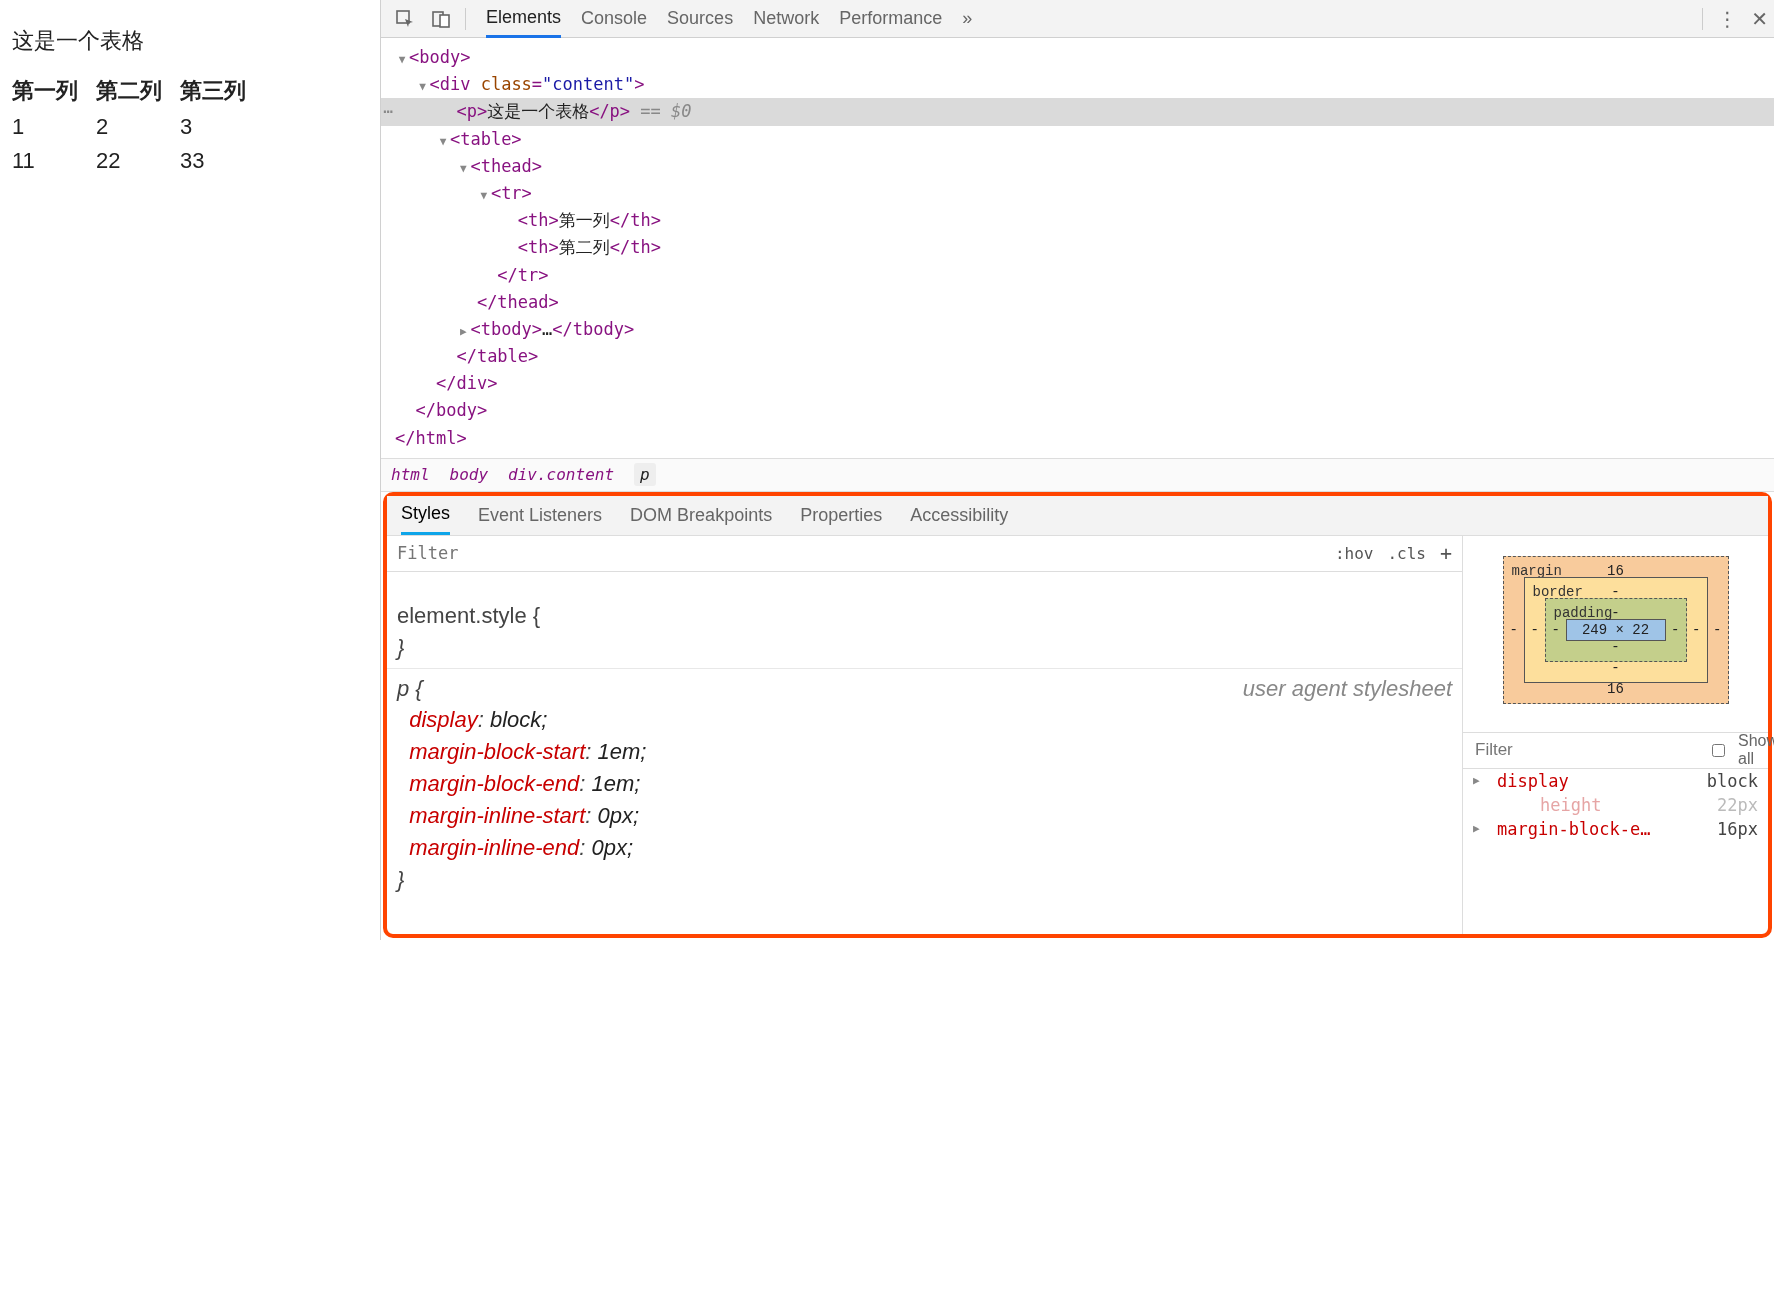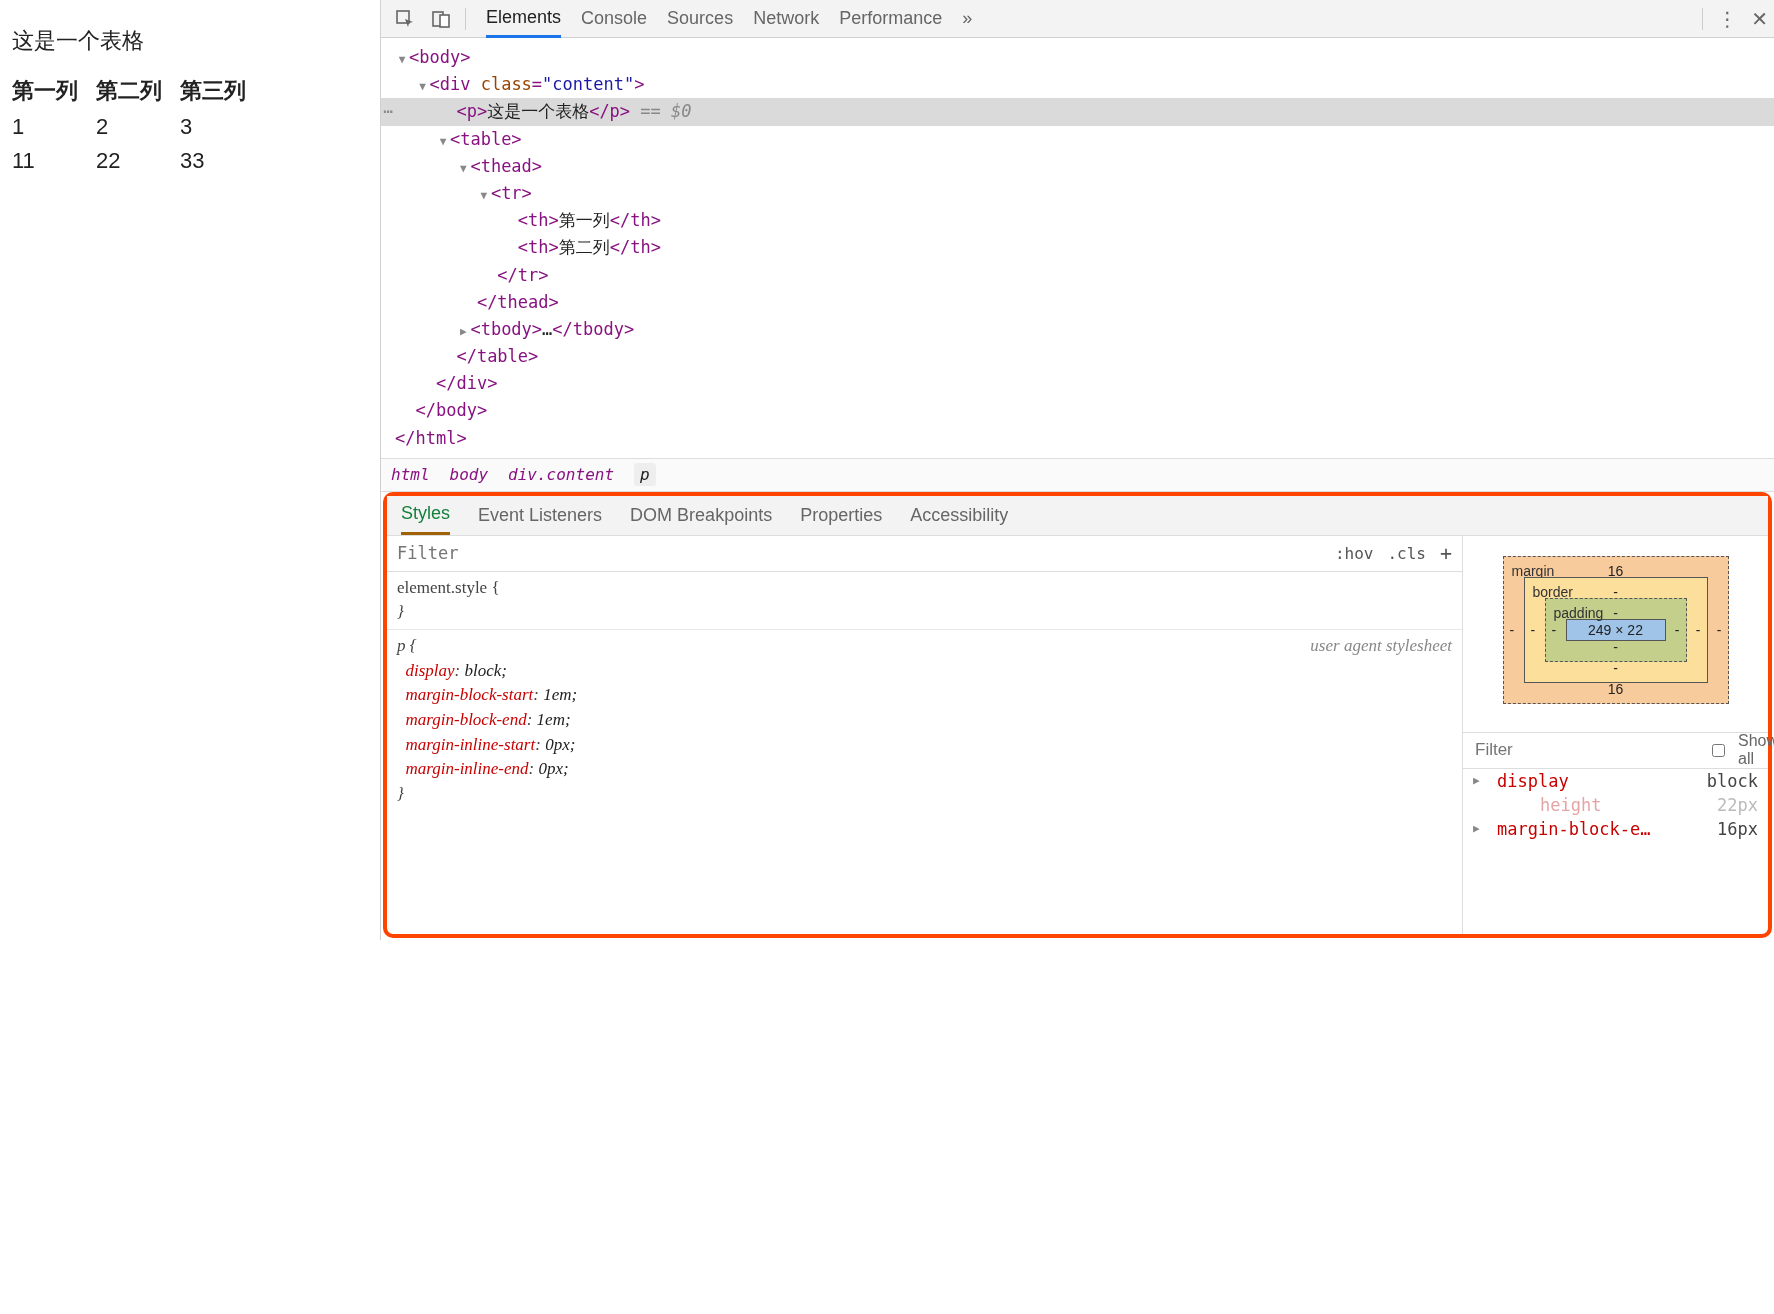--- a/index.html
+++ b/index.html
@@ -104,40 +104,40 @@
   min-height: 0;
 }
 .lower-tabs {
   display: flex; align-items: center; gap: 28px;
   padding: 0 14px; height: 40px;
   border-bottom: 1px solid #ddd;
   background: #f3f3f3;
   font-size: 18px;
 }
 .ltab { color: #666; cursor: pointer; height: 40px; display: flex; align-items: center; }
-.ltab.active { color: #15803d; border-bottom: 3px solid #a16207; }
+.ltab.active { color: #000000; border-bottom: 3px solid #0ea5e9; }
 
 .lower-body { flex:1; display:flex; min-height:0; }
 .styles-col { flex:1; display:flex; flex-direction:column; border-right: 1px solid #ddd; min-width:0; }
 .filterbar {
   display:flex; align-items:center; height:36px;
   border-bottom: 1px solid #ddd;
   font-family: Menlo, Consolas, monospace; font-size: 16px;
 }
 .filterbar input {
   flex:1; border:none; outline:none; padding:0 10px;
   font-family: inherit; font-size: 17px; height: 100%;
   color: #999;
 }
 .filterbar .fb-right { display:flex; align-items:center; gap: 14px; padding: 0 10px; color:#555; }
 .plus { font-size: 20px; line-height: 1; }
 
 .styles-content {
-  font-family: Liberation Serif, serif; font-size: 17px;
-  padding: 4px 10px; line-height: 1.45; overflow:auto; flex:1;
+  font-family: Liberation Sans, sans-serif; font-size: 22px;
+  padding: 4px 10px; line-height: 1.45; overflow:auto; flex:1;margin-top:24px;
 }
 .rule-sep { border-top: 1px solid #e8e8e8; margin: 4px -10px; }
 .sel { color: #444; }
 .origin { float: right; color: #888; font-style: italic; }
 .prop { color: #c80000; font-style: italic; }
 .val { color: #222; font-style: italic; }
 .brace { color: #444; font-style: italic; }
 
 .side-col {
   width: 305px; display:flex; flex-direction: column;
@@ -146,21 +146,21 @@
   flex: 0 0 auto;
   display:flex; align-items:center; justify-content:center;
   padding: 20px 10px 28px;
   border-bottom: 1px solid #ddd;
 }
 .bm-margin {
   border: 1.5px dashed #555;
   background: #f8cb9c;
   padding: 20px;
   position: relative;
-  font-family: Liberation Sans, sans-serif; font-size: 14px;
+  font-family: Liberation Mono, monospace; font-size: 14px;
   min-width: 226px;
 }
 .bm-label { position:absolute; top:6px; left:8px; color:#333; }
 .bm-top { position:absolute; top:6px; left:50%; transform:translateX(-50%); }
 .bm-bottom { position:absolute; bottom:6px; left:50%; transform:translateX(-50%); }
 .bm-left { position:absolute; left:6px; top:50%; transform:translateY(-50%); }
 .bm-right { position:absolute; right:6px; top:50%; transform:translateY(-50%); }
 .bm-border {
   border: 1.5px solid #555; background: #fddf9c;
   padding: 20px; position: relative;

